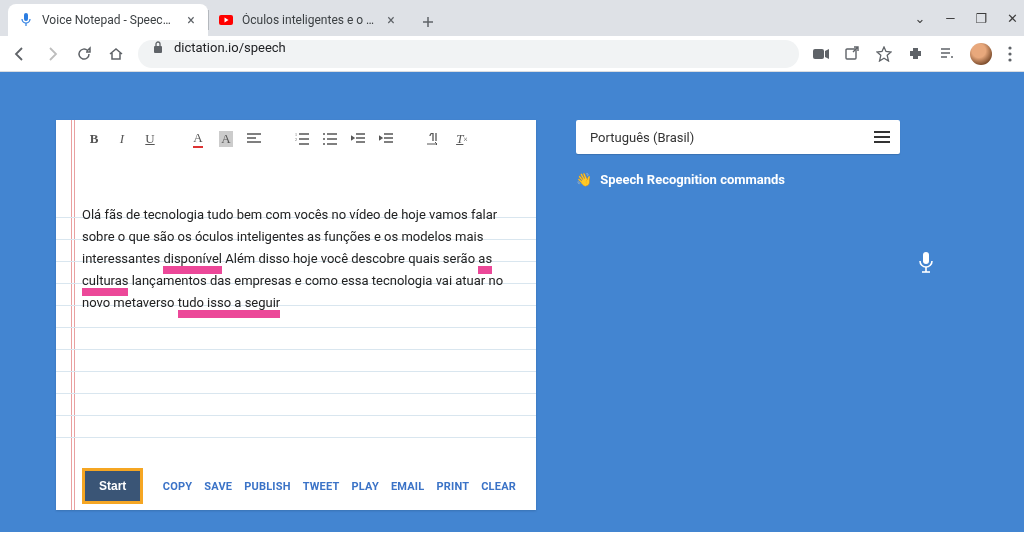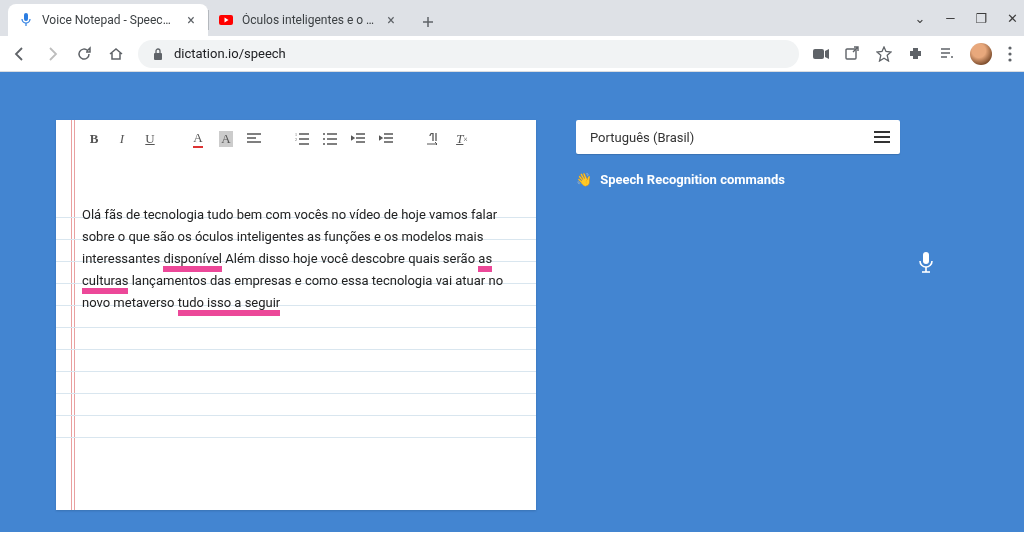--- a/index.html
+++ b/index.html
@@ -13,38 +13,38 @@
 .tab-title { white-space:nowrap; overflow:hidden; text-overflow:ellipsis; flex:1; max-width:160px; }
 .tab-close { width:14px; height:14px; display:flex; align-items:center; justify-content:center; color:#5f6368; font-size:14px; border-radius:50%; }
 .tab-icon { width:16px; height:16px; display:inline-flex; align-items:center; justify-content:center; }
 .newtab { width:28px; height:28px; display:flex; align-items:center; justify-content:center; color:#5f6368; margin-left:6px; }
 .win-controls { position:absolute; right:6px; top:0; display:flex; gap:20px; height:36px; align-items:center; color:#3c3c3c; }
 
 
 .addrbar { height:36px; background:#fff; display:flex; align-items:center; padding:0 12px; gap:14px; border-bottom:1px solid #dadce0; }
 .nav-icons { display:flex; gap:16px; color:#5f6368; }
 .nav-icons .disabled { color:#bdbdbd; }
-.omnibox { flex:1; height:28px; background:#f1f3f4; border-radius:14px; display:flex; align-items:center; padding:0 14px; gap:10px; color:#5f6368; font-size:13px; }
+.omnibox { flex:1; height:28px; background:#f1f3f4; border-radius:14px; display:flex; padding:0 14px; gap:10px; color:#5f6368; font-size:13px; }
 .omnibox .url { color:#202124; }
 .right-icons { display:flex; gap:16px; align-items:center; color:#5f6368; }
 .avatar { width:22px; height:22px; border-radius:50%; background:radial-gradient(circle at 40% 35%, #e8a87c 35%, #7a4a2a 75%); }
 
 
 .page { height:460px; background:#4385d1; padding:48px 56px 0 56px; display:flex; gap:40px; position:relative; }
 
 
 .notepad { width:480px; height:390px; background:#fff; box-shadow:0 1px 2px rgba(0,0,0,.15); position:relative; }
 .red-margin { position:absolute; left:15px; top:0; bottom:0; width:1px; background:#e9a0a0; }
 .red-margin2 { position:absolute; left:18px; top:0; bottom:0; width:1px; background:#e9a0a0; }
 .toolbar { height:38px; display:flex; align-items:center; padding-left:30px; gap:12px; color:#555; font-size:14px; position:relative; z-index:2; }
 .toolbar .sep { width:8px; }
 .tb-btn { width:16px; height:16px; display:inline-flex; align-items:center; justify-content:center; font-size:13px; font-family:Georgia,serif; }
 .lines { position:absolute; left:0; right:0; top:76px; bottom:52px; background:repeating-linear-gradient(to bottom, transparent 0, transparent 21px, #d9e6ef 21px, #d9e6ef 22px); }
 .content { position:absolute; left:26px; right:20px; top:84px; font-size:13px; line-height:22px; color:#222; z-index:2; }
-.content .u1 { border-bottom:6px solid #ec4899; }
+.content .u1 { border-bottom:8px solid #ec4899; }
 
 .footer { position:absolute; left:0; right:0; bottom:0; height:48px; display:flex; align-items:center; padding:0 20px 0 26px; z-index:3; }
 .start-btn { background:#3a5576; color:#fff; font-weight:bold; font-size:12px; padding:8px 14px; border:3px solid #f5a623; outline:none; }
 .actions { margin-left:auto; display:flex; gap:12px; }
 .action-link { color:#3b73c7; font-size:11px; font-weight:bold; letter-spacing:.2px; }
 
 
 .sidebar { flex:1; padding-top:0; }
 .lang-select { background:#fff; height:34px; border-radius:2px; display:flex; align-items:center; padding:0 10px 0 14px; font-size:13px; color:#333; box-shadow:0 1px 1px rgba(0,0,0,.15); width:324px; }
 .lang-select .hamburger { margin-left:auto; display:flex; flex-direction:column; gap:3px; }
@@ -225,20 +225,33 @@
       <span class="tb-btn">
           <span style="font-style:italic;text-decoration:underline">T</span>
           <sub style="font-size:8px">×</sub>
         </span>
     </div>
 
     <div class="lines"></div>
 
     <div class="content" id="editor-content">Olá fãs de tecnologia tudo bem com vocês no vídeo de hoje vamos falar sobre o que são os óculos inteligentes as funções e os modelos mais interessantes <span class="u1">disponível</span> Além disso hoje você descobre quais serão <span class="u1">as culturas</span> lançamentos das empresas e como essa tecnologia vai atuar no novo metaverso <span class="u1">tudo isso a seguir</span></div>
 
+    <div class="footer">
+      <button class="start-btn">Start</button>
+      <div class="actions" id="action-row">
+          <span class="action-link">COPY</span>
+          <span class="action-link">SAVE</span>
+          <span class="action-link">PUBLISH</span>
+          <span class="action-link">TWEET</span>
+          <span class="action-link">PLAY</span>
+          <span class="action-link">EMAIL</span>
+          <span class="action-link">PRINT</span>
+          <span class="action-link">CLEAR</span>
+        </div>
+    </div>
   </div>
 
   <div class="sidebar">
     <div class="lang-select">
       <span>Português (Brasil)</span>
       <div class="hamburger">
           <span></span>
           <span></span>
           <span></span>
         </div>

